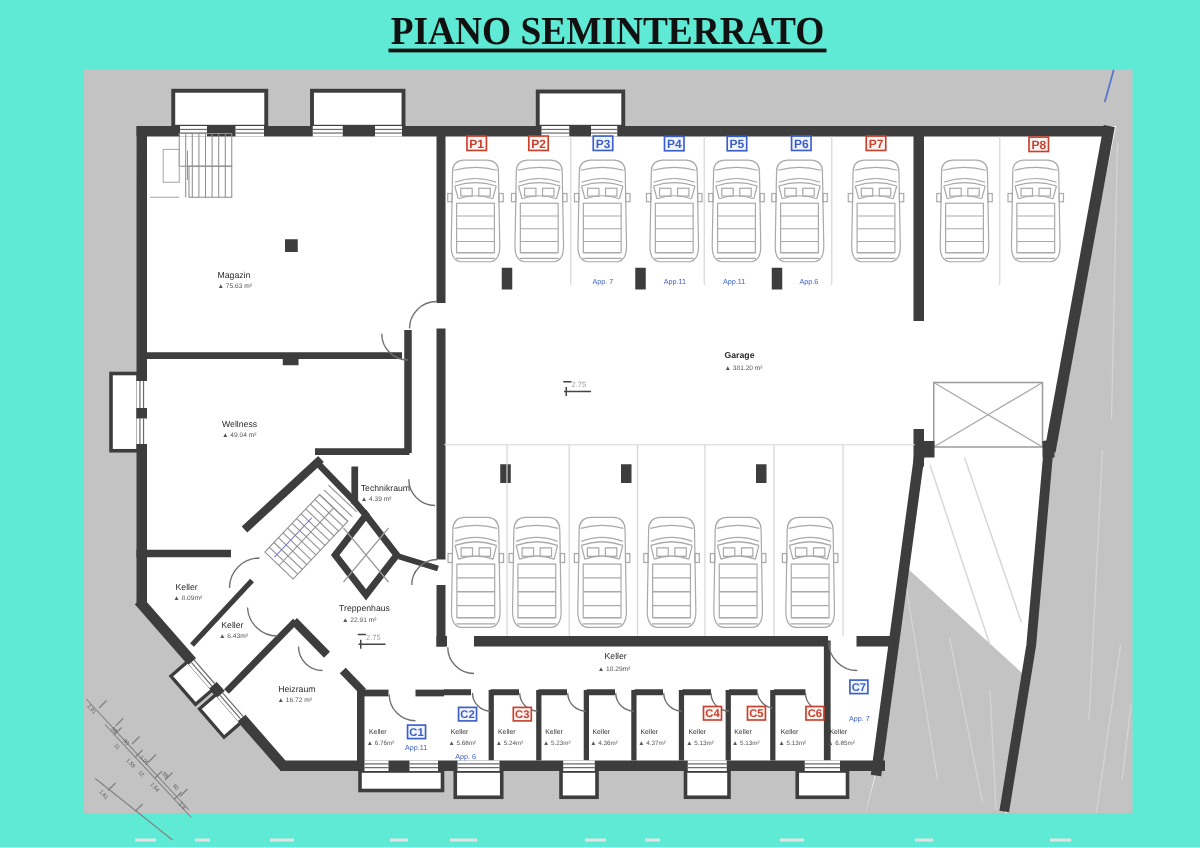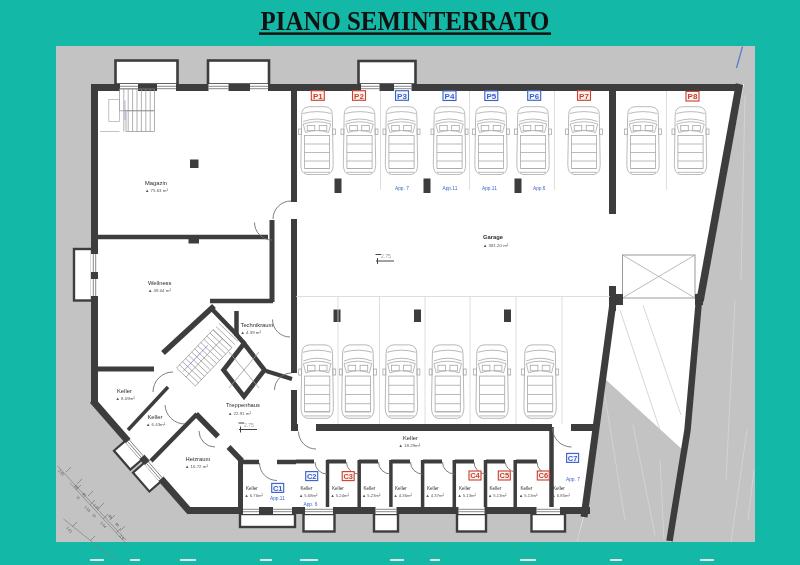--- a/index.html
+++ b/index.html
@@ -1,16 +1,16 @@
 <!DOCTYPE html>
 <html><head>
 <meta charset="utf-8">
 <style>
   html,body{margin:0;padding:0;background:#ffffff;}
-  #page{width:800px;height:565px;position:relative;background:#14b8a6;overflow:hidden;}
+  #page{width:800px;height:565px;position:relative;background:#5eead4;overflow:hidden;}
   svg{display:block;}
   text{font-family:"Liberation Sans",sans-serif;}
 </style>
 </head>
 <body>
 <div id="page">
 <svg width="800" height="565" viewBox="0 0 800 565">
 
 <g>
 <text x="405" y="29.5" text-anchor="middle" style="font-family:&quot;Liberation Serif&quot;,serif;font-size:26.5px;font-weight:bold" textLength="289" lengthAdjust="spacingAndGlyphs" fill="#111">PIANO SEMINTERRATO</text>

